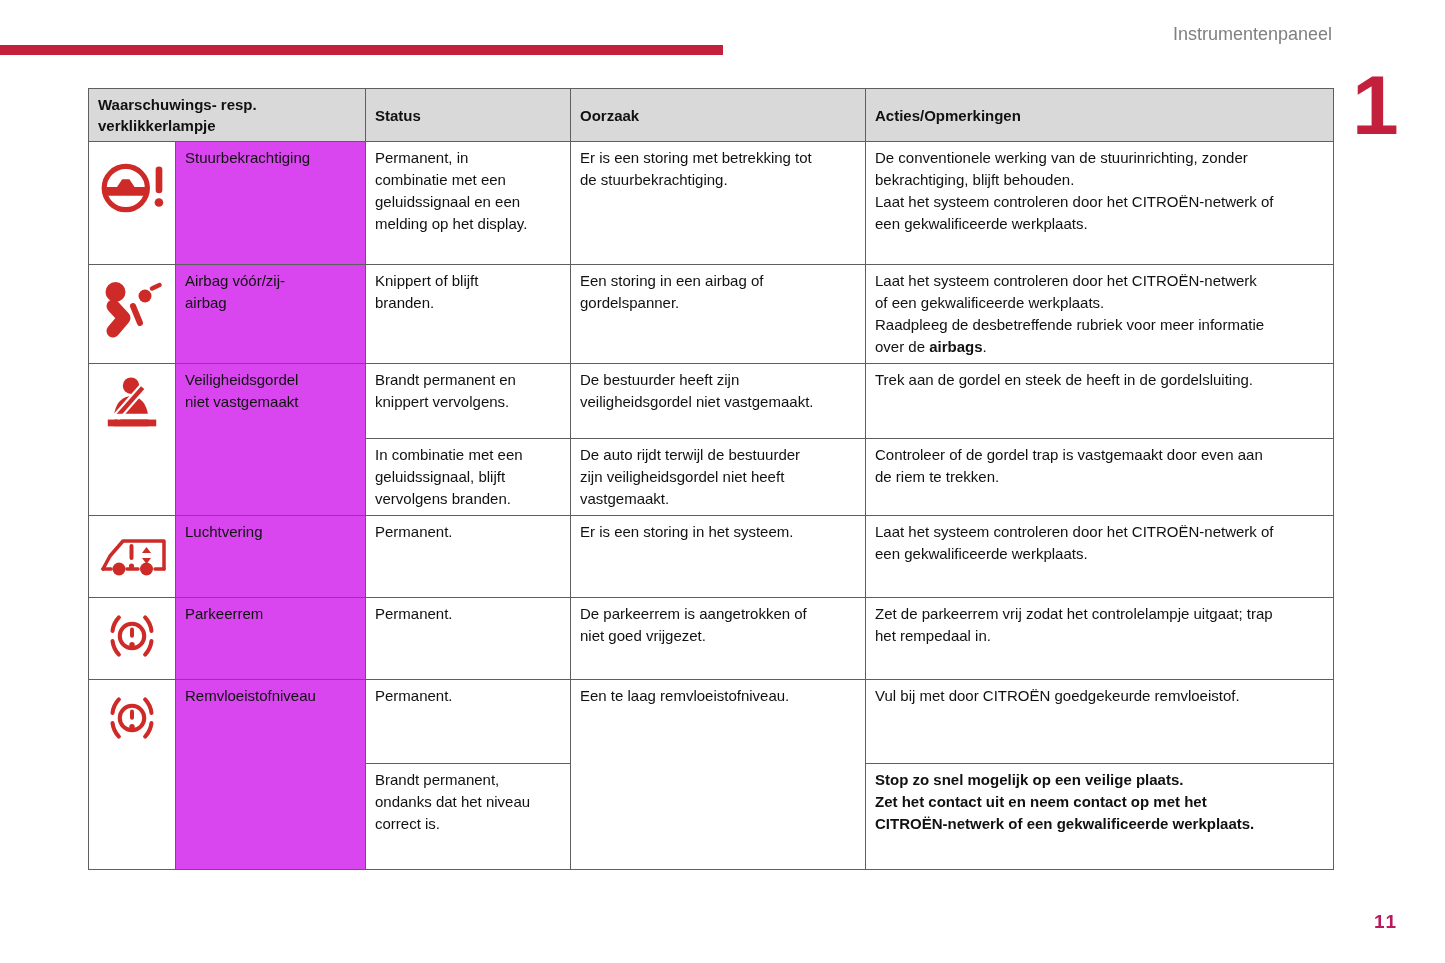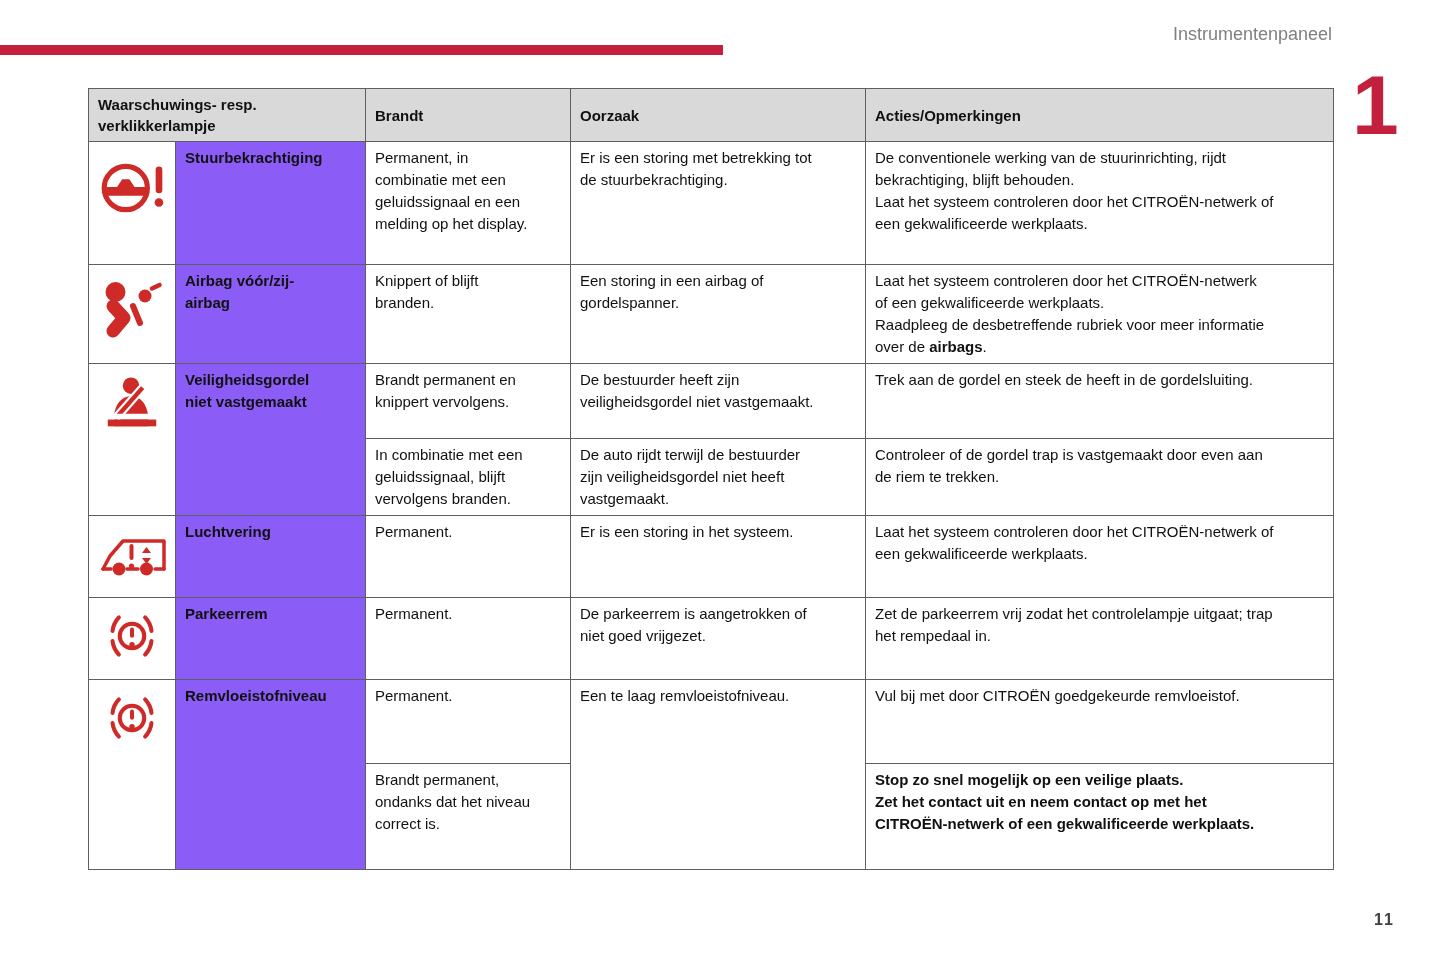--- a/index.html
+++ b/index.html
@@ -2,30 +2,30 @@
 <html><head>
 <meta charset="utf-8">
 <style>
   html,body{margin:0;padding:0;background:#fff;}
   .page{position:relative;width:1445px;height:963px;background:#ffffff;overflow:hidden;
         font-family:"Liberation Sans",sans-serif;color:#111;}
   .red-bar{position:absolute;left:0;top:45px;width:723px;height:10px;background:#c2203c;}
   .header-title{position:absolute;top:24px;right:113px;font-size:18px;color:#808080;}
   .chapter-number{position:absolute;top:63px;left:1352px;font-size:84px;font-weight:bold;
                   color:#c2203c;line-height:1;}
-  .page-number{position:absolute;left:1374px;top:911px;font-size:16px;font-weight:bold;
-               color:#404040;letter-spacing:2px;}
+  .page-number{position:absolute;left:1374px;top:911px;font-size:19px;font-weight:bold;
+               color:#be185d;letter-spacing:2px;}
   .table-wrap{position:absolute;left:88px;top:88px;}
   table.warning-table{border-collapse:collapse;table-layout:fixed;width:1245px;}
   .warning-table th,.warning-table td{border:1px solid #5f5f5f;vertical-align:top;
      padding:5px 9px;font-size:15px;line-height:22px;overflow:hidden;}
   .warning-table th{background:#d9d9d9;text-align:left;vertical-align:middle;
      font-weight:bold;line-height:21px;}
   td.icon-cell{text-align:center;padding-top:9px;background:#fff;}
-  td.name-cell{background:#8b5cf6;font-weight:bold;margin-top:17px;}
+  td.name-cell{background:#d946ef;font-weight:normal;margin-top:17px;}
   .cell-text{white-space:pre-line;}
   td.bold-cell{font-weight:bold;}
   svg .red-f{fill:#cd2a28;}
   svg .red-s{stroke:#cd2a28;fill:none;}
   svg .white-s{stroke:#ffffff;fill:none;}
 </style>
 </head>
 <body>
 
 <div class="page">
@@ -43,21 +43,21 @@
         <col style="width:295px">
           <col style="width:468px">
       </colgroup>
       <thead>
         <tr style="height:45px">
           <th colspan="2">
             <div class="cell-text">Waarschuwings- resp.
 verklikkerlampje</div>
           </th>
           <th>
-            <div class="cell-text">Brandt</div>
+            <div class="cell-text">Status</div>
           </th>
           <th>
             <div class="cell-text">Oorzaak</div>
           </th>
           <th>
             <div class="cell-text">Acties/Opmerkingen</div>
           </th>
         </tr>
       </thead>
       <tbody>
@@ -78,21 +78,21 @@
             <div class="cell-text">Permanent, in
 combinatie met een
 geluidssignaal en een
 melding op het display.</div>
           </td>
           <td>
             <div class="cell-text">Er is een storing met betrekking tot
 de stuurbekrachtiging.</div>
           </td>
           <td>
-            <div class="cell-text">De conventionele werking van de stuurinrichting, rijdt
+            <div class="cell-text">De conventionele werking van de stuurinrichting, zonder
 bekrachtiging, blijft behouden.
 Laat het systeem controleren door het CITROËN-netwerk of
 een gekwalificeerde werkplaats.</div>
           </td>
         </tr>
 
         <tr style="height:99px">
           <td class="icon-cell">
             <svg width="64" height="68" viewBox="0 0 64 64">
               <circle class="red-f" cx="15.5" cy="16" r="10"></circle>

